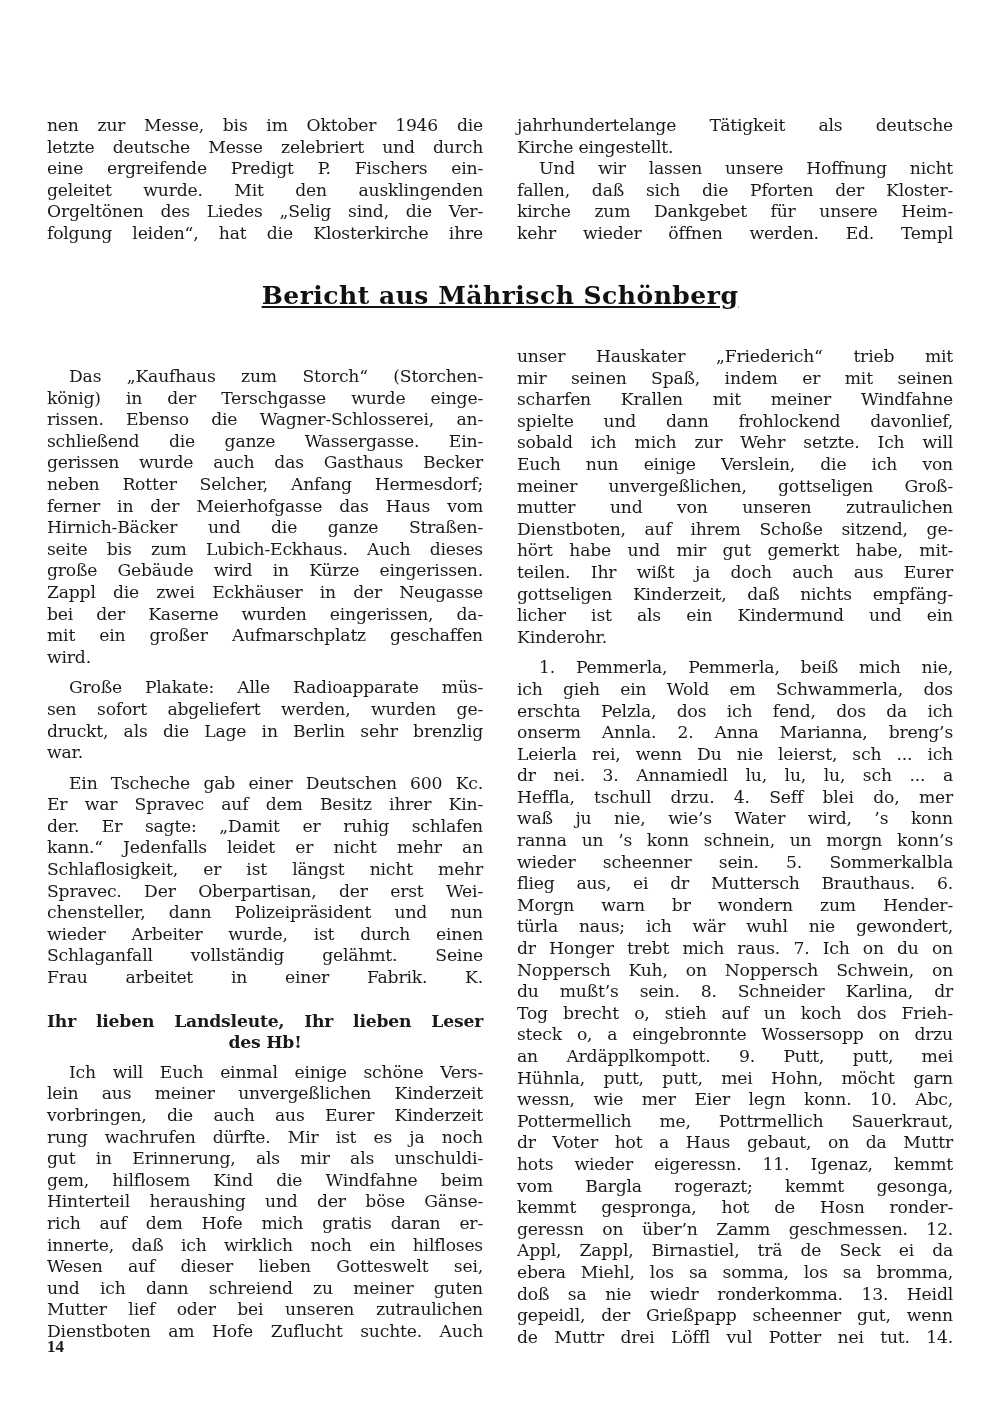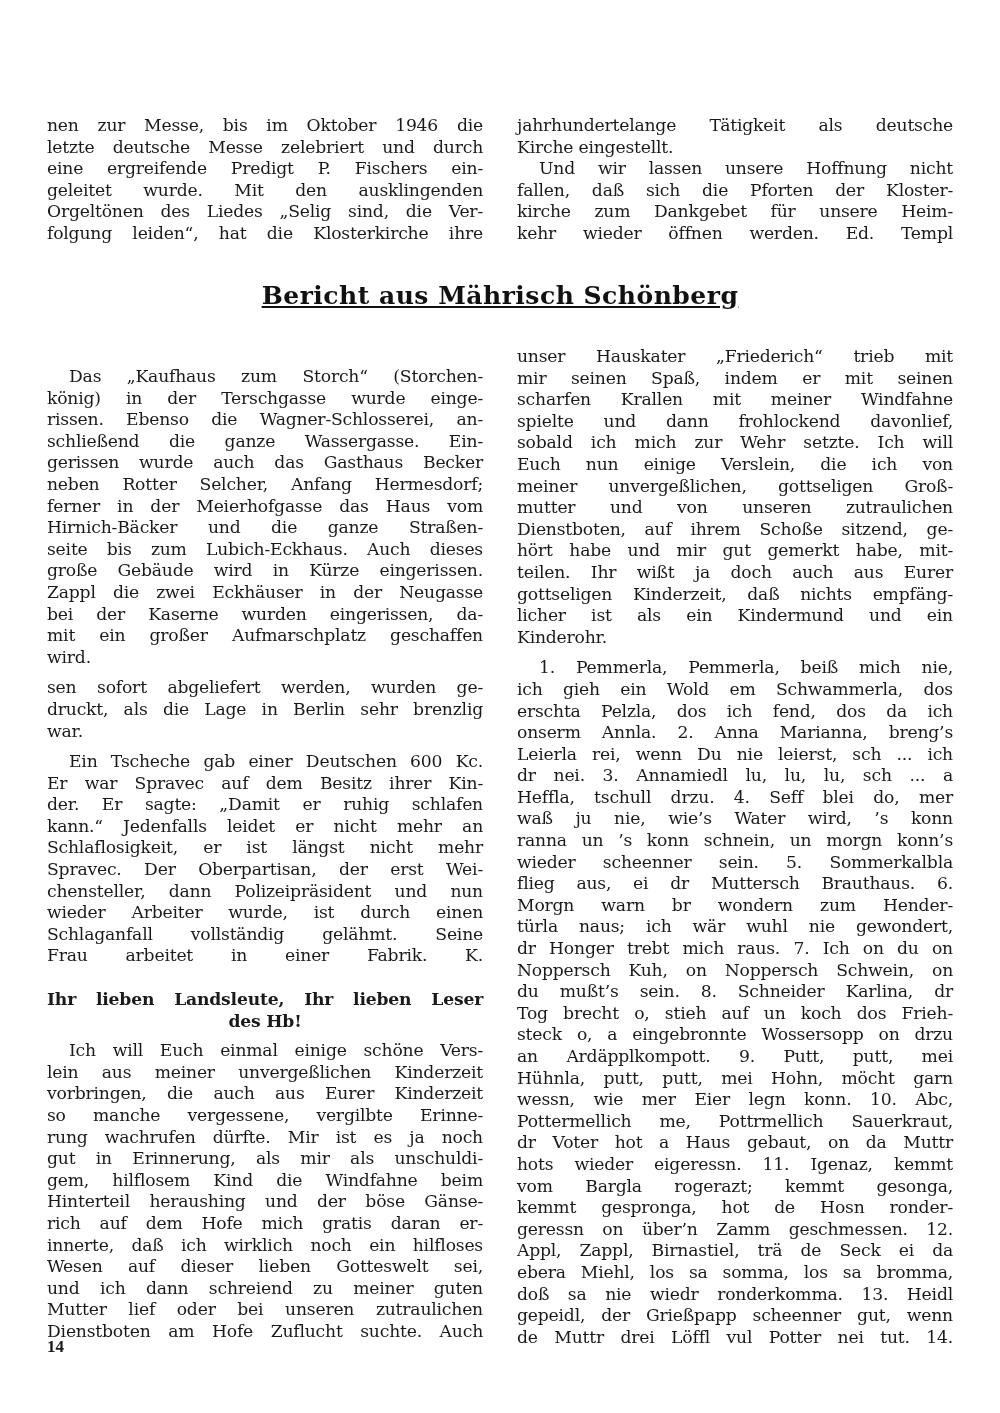--- a/index.html
+++ b/index.html
@@ -101,20 +101,21 @@
         <span class="line">Hirnich-Bäcker und die ganze Straßen-</span>
         <span class="line">seite bis zum Lubich-Eckhaus. Auch dieses</span>
         <span class="line">große Gebäude wird in Kürze eingerissen.</span>
         <span class="line">Zappl die zwei Eckhäuser in der Neugasse</span>
         <span class="line">bei der Kaserne wurden eingerissen, da-</span>
         <span class="line">mit ein großer Aufmarschplatz geschaffen</span>
         <span class="line last">wird.</span>
       </div>
       <div class="para-gap" style="height: 9px;"></div>
       <div>
+        <span class="line indent">Große Plakate: Alle Radioapparate müs-</span>
         <span class="line">sen sofort abgeliefert werden, wurden ge-</span>
         <span class="line">druckt, als die Lage in Berlin sehr brenzlig</span>
         <span class="line last">war.</span>
       </div>
       <div class="para-gap" style="height: 9px;"></div>
       <div>
         <span class="line indent">Ein Tscheche gab einer Deutschen 600 Kc.</span>
         <span class="line">Er war Spravec auf dem Besitz ihrer Kin-</span>
         <span class="line">der. Er sagte: „Damit er ruhig schlafen</span>
         <span class="line">kann.“ Jedenfalls leidet er nicht mehr an</span>
@@ -128,21 +129,20 @@
       <div class="para-gap" style="height: 22px;"></div>
       <div class="subhead">
         <span class="line">Ihr lieben Landsleute, Ihr lieben Leser</span>
         <span class="line last" style="text-align: center; text-align-last: center;">des Hb!</span>
       </div>
       <div class="para-gap" style="height: 8px;"></div>
       <div>
         <span class="line indent">Ich will Euch einmal einige schöne Vers-</span>
         <span class="line">lein aus meiner unvergeßlichen Kinderzeit</span>
         <span class="line">vorbringen, die auch aus Eurer Kinderzeit</span>
-        <span class="line">so manche vergessene, vergilbte Erinne-</span>
         <span class="line">rung wachrufen dürfte. Mir ist es ja noch</span>
         <span class="line">gut in Erinnerung, als mir als unschuldi-</span>
         <span class="line">gem, hilflosem Kind die Windfahne beim</span>
         <span class="line">Hinterteil heraushing und der böse Gänse-</span>
         <span class="line">rich auf dem Hofe mich gratis daran er-</span>
         <span class="line">innerte, daß ich wirklich noch ein hilfloses</span>
         <span class="line">Wesen auf dieser lieben Gotteswelt sei,</span>
         <span class="line">und ich dann schreiend zu meiner guten</span>
         <span class="line">Mutter lief oder bei unseren zutraulichen</span>
         <span class="line">Dienstboten am Hofe Zuflucht suchte. Auch</span>

